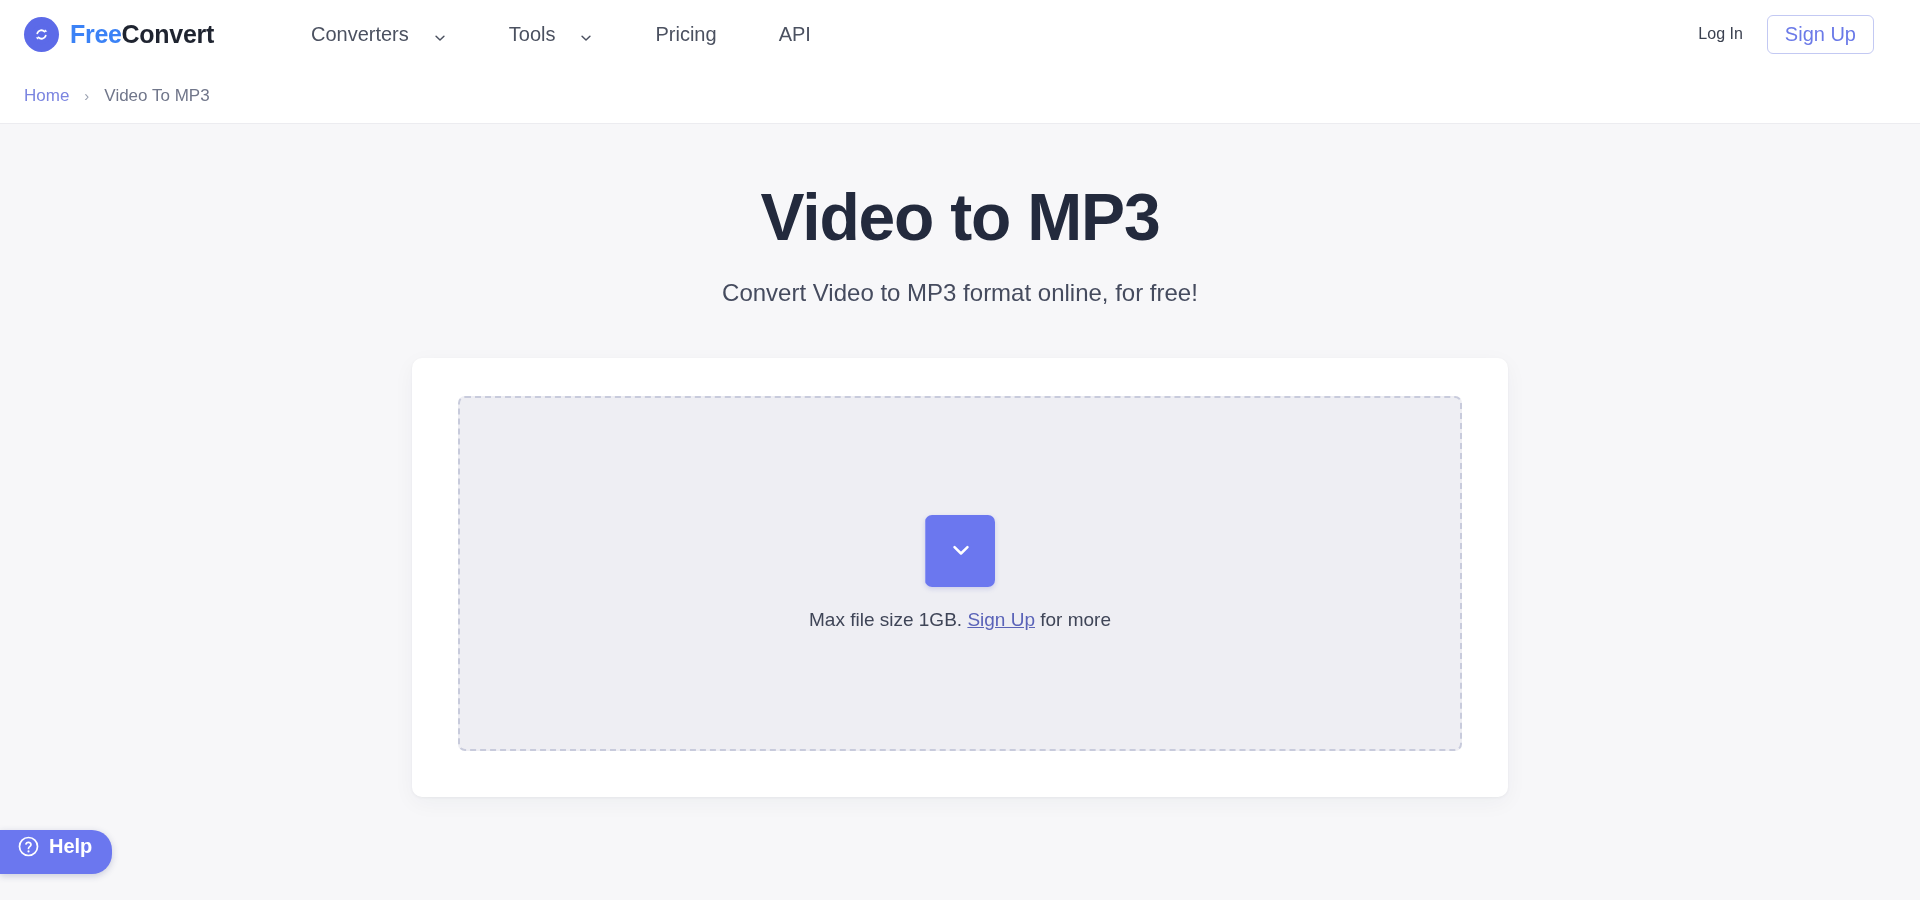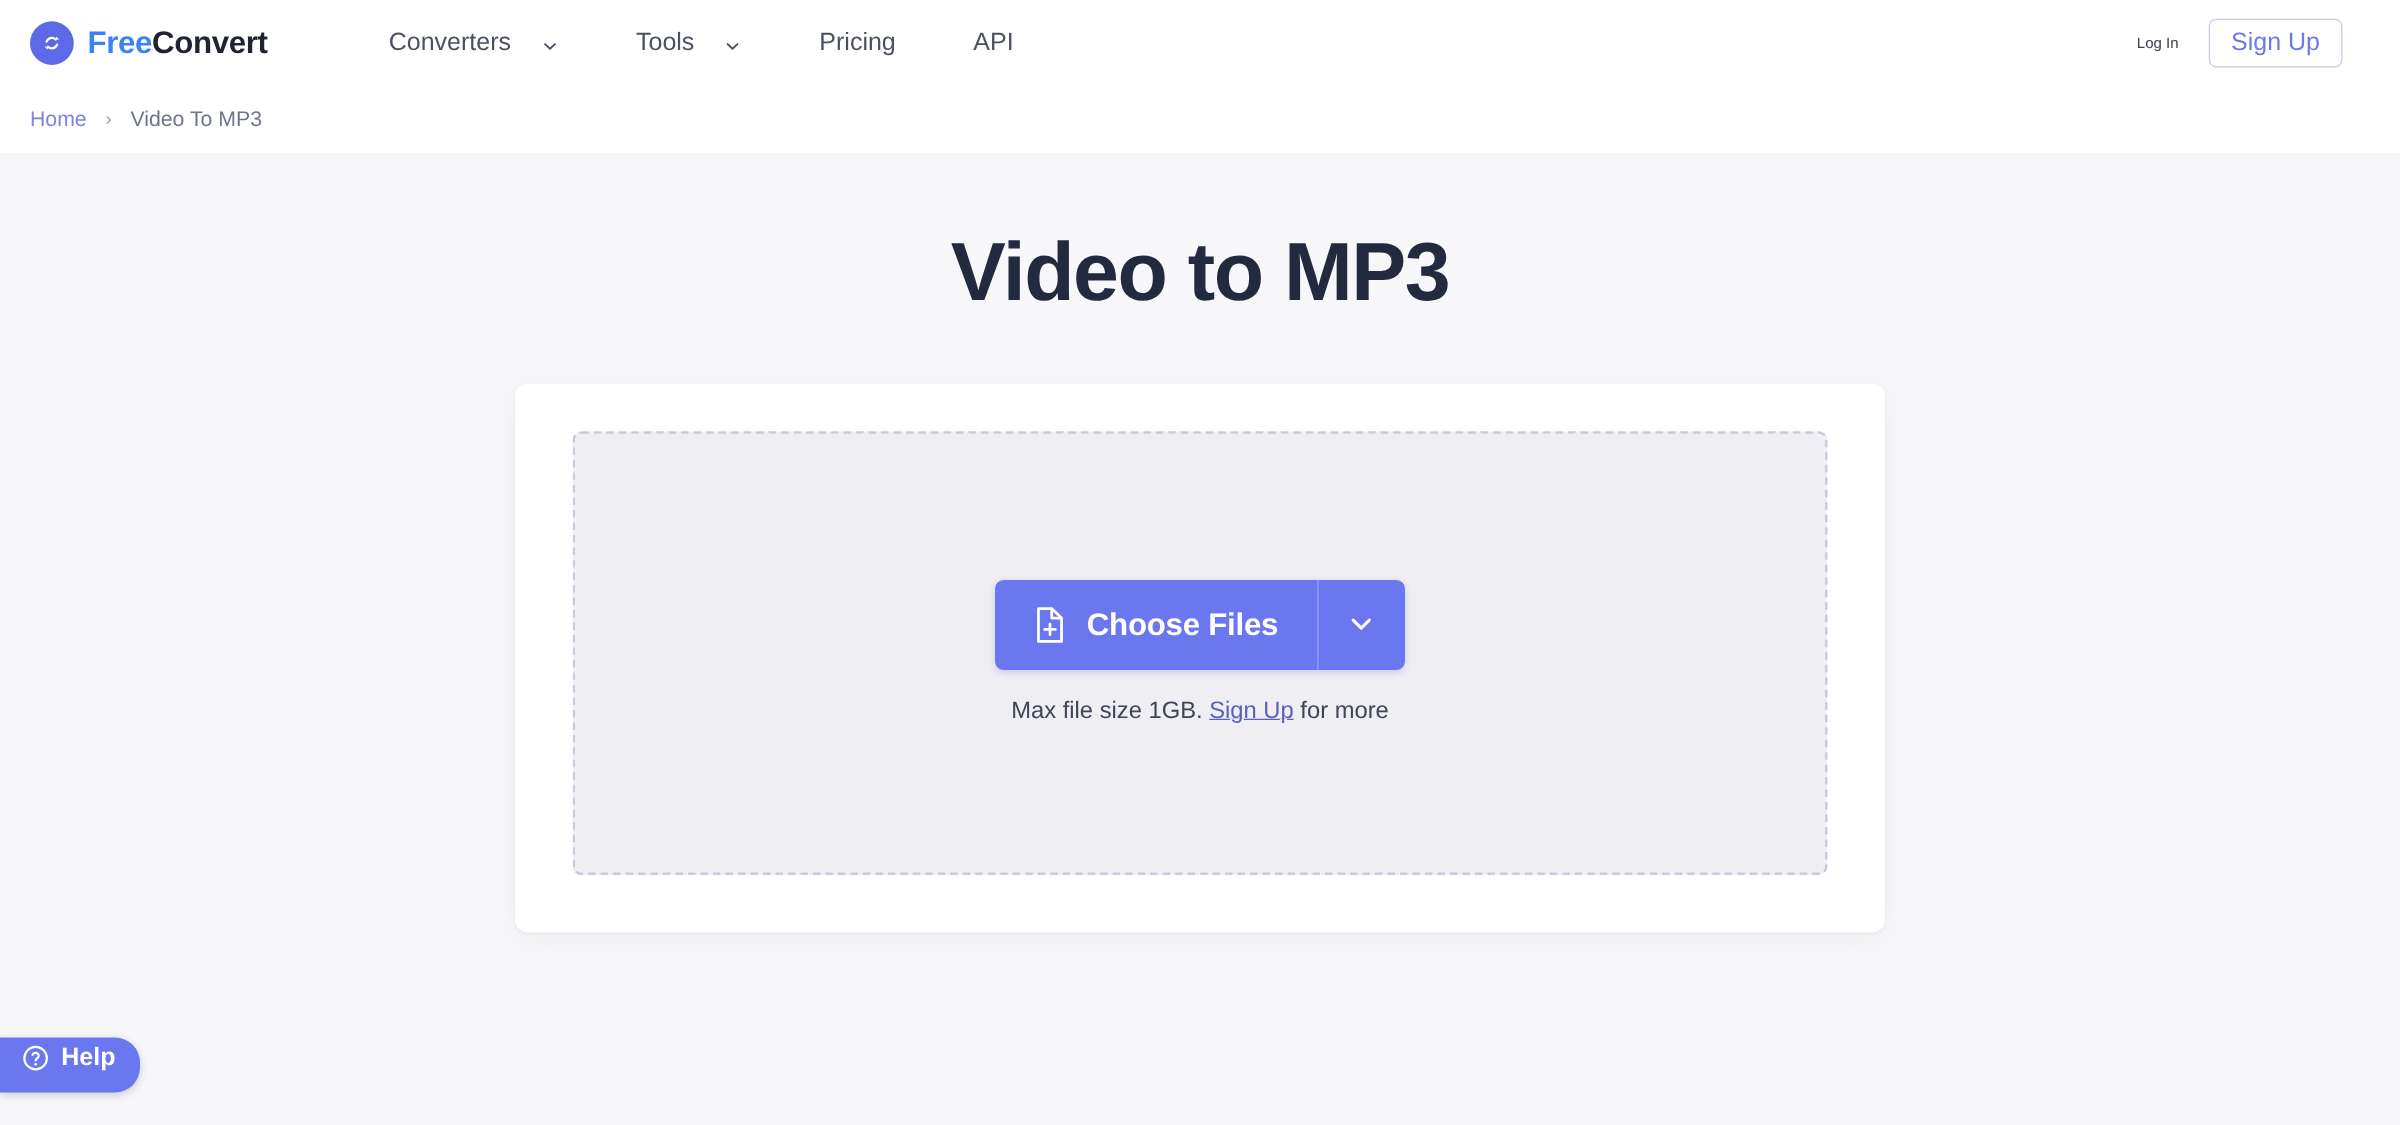--- a/index.html
+++ b/index.html
@@ -84,21 +84,21 @@
 
   .header-right {
     margin-left: auto;
     display: flex;
     align-items: center;
     gap: 24px;
     margin-right: 22px;
   }
 
   .login-link {
-    font-size: 12px;
+    font-size: 16px;
     color: #3b4150;
     cursor: pointer;
     white-space: nowrap;
   }
 
   .signup-btn {
     font-size: 20px;
     color: #6b7ae8;
     border: 1px solid #c3c9f3;
     border-radius: 6px;
@@ -306,35 +306,26 @@
   <div class="crumbs">
     <span class="crumb-home">Home</span>
     <span class="crumb-sep">›</span>
     <span class="crumb-current">Video To MP3</span>
   </div>
 </div>
 
 <div class="main">
 
   <h1 class="page-title">Video to MP3</h1>
+  <p class="page-subtitle">Convert Video to MP3 format online, for free!</p>
 
   <div class="converter-card">
     <div class="dropzone">
 
       <div class="choose-group">
-        <button class="choose-btn">
-          <span class="file-icon">
-            <svg width="26" height="30" viewBox="0 0 22 26" fill="none" aria-hidden="true">
-              <path d="M3 1.6h9.2L19 8.2v16.2H3z" stroke="#ffffff" stroke-width="1.9" stroke-linejoin="round" fill="none"></path>
-              <path d="M12.2 1.6v6.6H19" stroke="#ffffff" stroke-width="1.9" stroke-linejoin="round" fill="none"></path>
-              <path d="M11 12.4v7.4M7.3 16.1h7.4" stroke="#ffffff" stroke-width="1.9" stroke-linecap="round"></path>
-            </svg>
-          </span>
-          <span>Choose Files</span>
-        </button>
         <button class="choose-caret">
           <span>
             <svg width="24" height="24" viewBox="0 0 20 20" fill="none" aria-hidden="true">
               <path d="M4.6 7.6L10 12.9l5.4-5.3" stroke="#ffffff" stroke-width="2.1" stroke-linecap="round" stroke-linejoin="round"></path>
             </svg>
           </span>
         </button>
       </div>
 
       <div class="maxsize">

